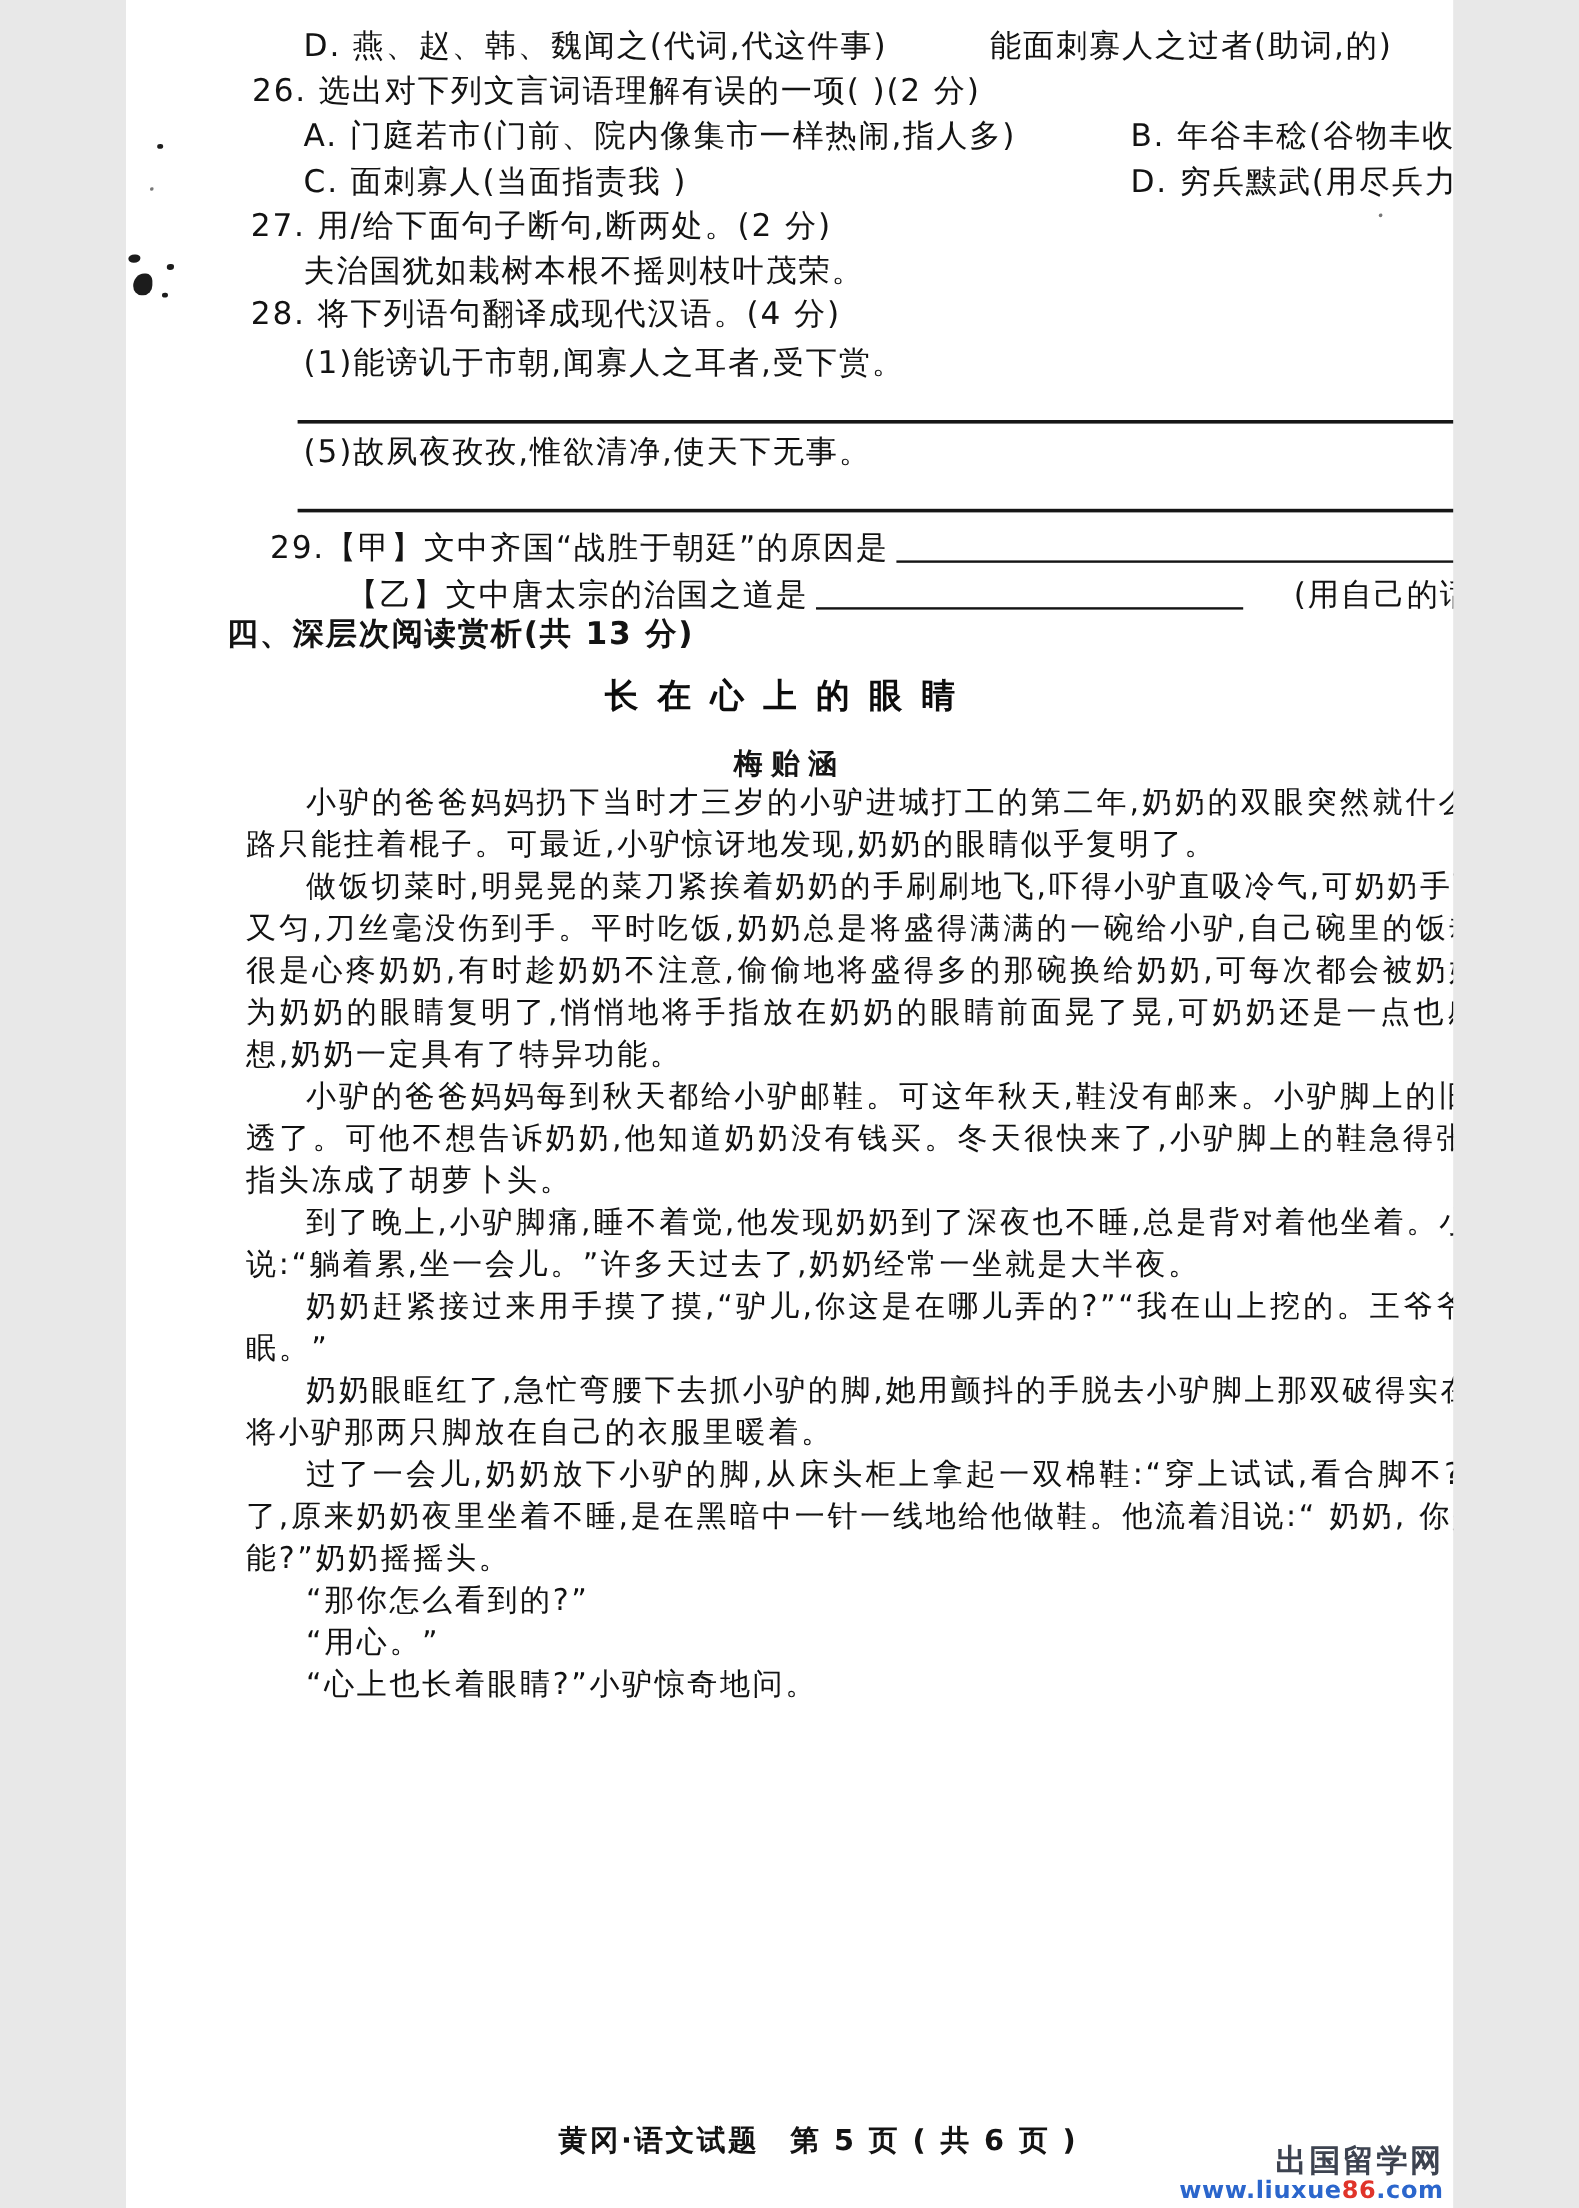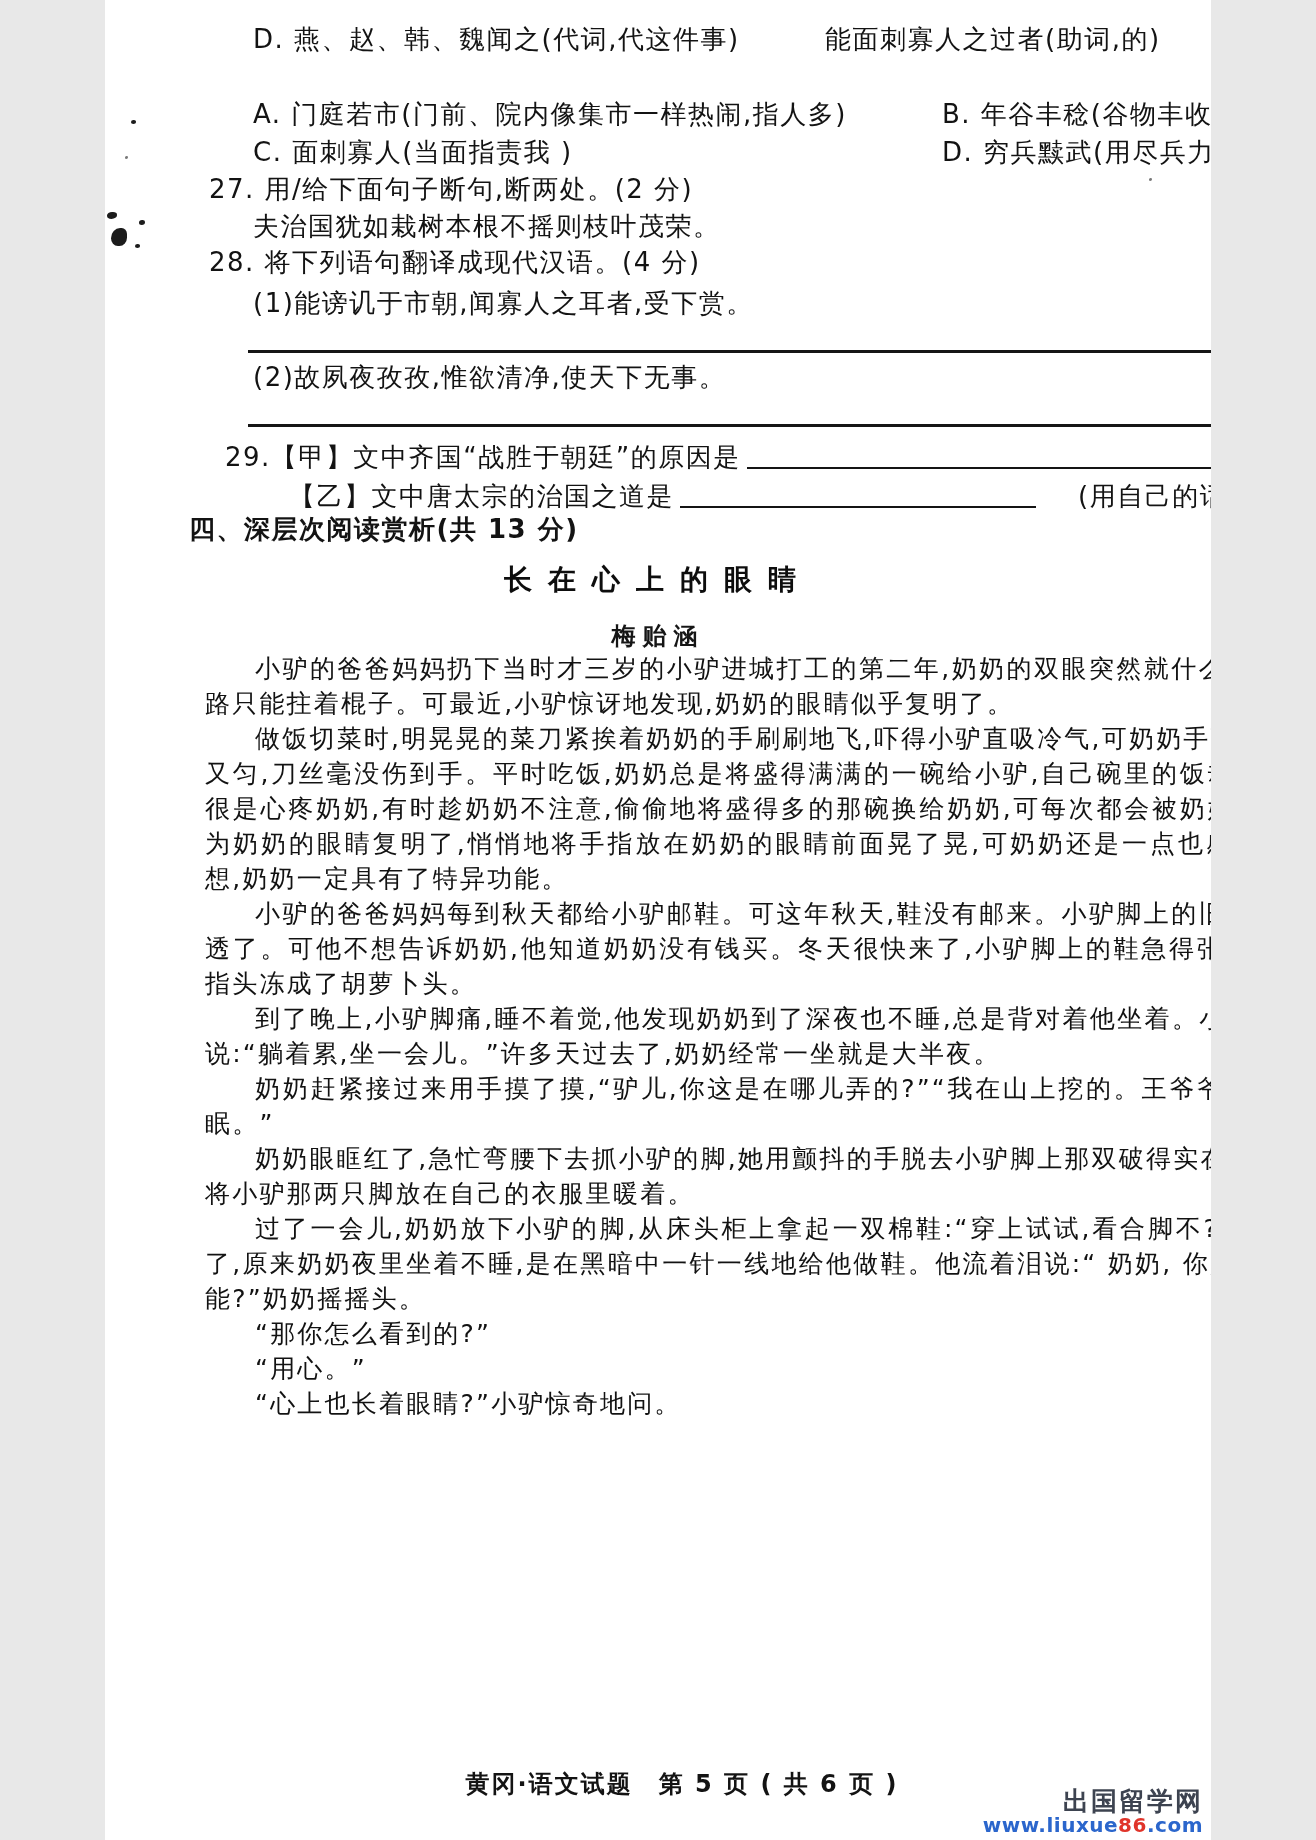--- a/index.html
+++ b/index.html
@@ -81,32 +81,33 @@
   <div class="speck" style="left:20px;top:156px;width:3px;height:3px;opacity:.6;"></div>
   <div class="speck" style="left:2px;top:212px;width:10px;height:7px;"></div>
   <div class="speck" style="left:34px;top:220px;width:6px;height:5px;"></div>
   <div class="speck" style="left:6px;top:228px;width:16px;height:18px;border-radius:60% 35% 50% 45%;"></div>
   <div class="speck" style="left:30px;top:244px;width:5px;height:4px;"></div>
   <div class="speck" style="left:1044px;top:178px;width:3px;height:3px;opacity:.6;"></div>
 
   <div class="qline" style="left:148px;top:24px;">D. 燕、赵、韩、魏闻之(代词,代这件事)</div>
   <div class="qline" style="left:720px;top:24px;">能面刺寡人之过者(助词,的)</div>
 
+  <div class="qline" style="left:105px;top:61px;">26. 选出对下列文言词语理解有误的一项(      )(2 分)</div>
   <div class="qline" style="left:148px;top:99px;">A. 门庭若市(门前、院内像集市一样热闹,指人多)</div>
   <div class="qline" style="left:837px;top:99px;">B. 年谷丰稔(谷物丰收)</div>
   <div class="qline" style="left:148px;top:137px;">C. 面刺寡人(当面指责我 )</div>
   <div class="qline" style="left:837px;top:137px;">D. 穷兵黩武(用尽兵力来炫耀武力)</div>
 
   <div class="qline" style="left:104px;top:174px;">27. 用/给下面句子断句,断两处。(2 分)</div>
   <div class="qline" style="left:148px;top:211px;">夫治国犹如栽树本根不摇则枝叶茂荣。</div>
 
   <div class="qline" style="left:104px;top:247px;">28. 将下列语句翻译成现代汉语。(4 分)</div>
   <div class="qline" style="left:148px;top:288px;">(1)能谤讥于市朝,闻寡人之耳者,受下赏。</div>
   <div class="rule" style="left:143px;top:350px;width:1152px;"></div>
-  <div class="qline" style="left:148px;top:362px;">(2)故夙夜孜孜,惟欲清净,使天下无事。</div>
+  <div class="qline" style="left:148px;top:362px;">(5)故夙夜孜孜,惟欲清净,使天下无事。</div>
   <div class="rule" style="left:143px;top:424px;width:1157px;"></div>
 
   <div class="qline blankline" style="left:84px;top:442px;width:1211px;">
     <span class="pre">29.【甲】文中齐国“战胜于朝廷”的原因是</span>
     <span class="blank"></span>
     <span class="suf">。(2 分)</span>
   </div>
   <div class="qline blankline" style="left:148px;top:481px;width:1147px;">
     <span class="pre">【乙】文中唐太宗的治国之道是</span>
     <span class="blank"></span>

